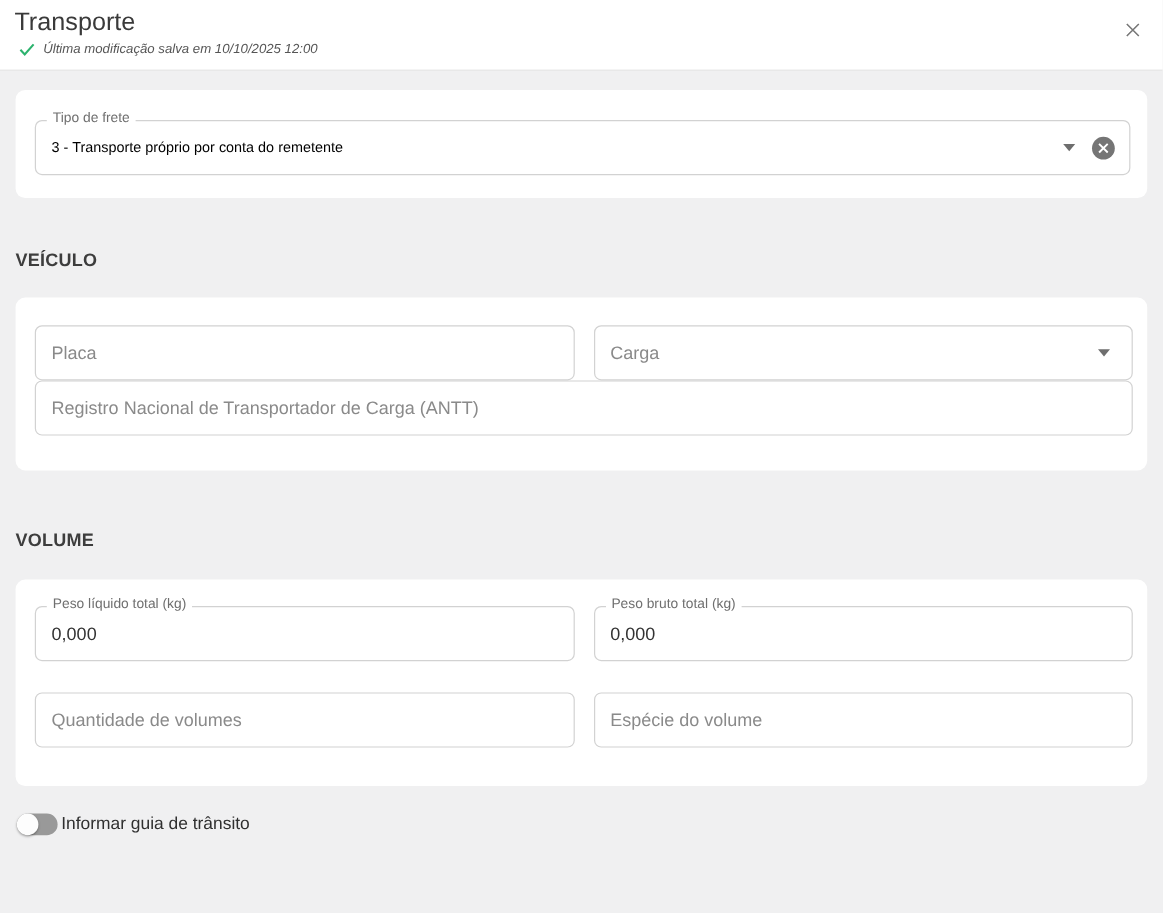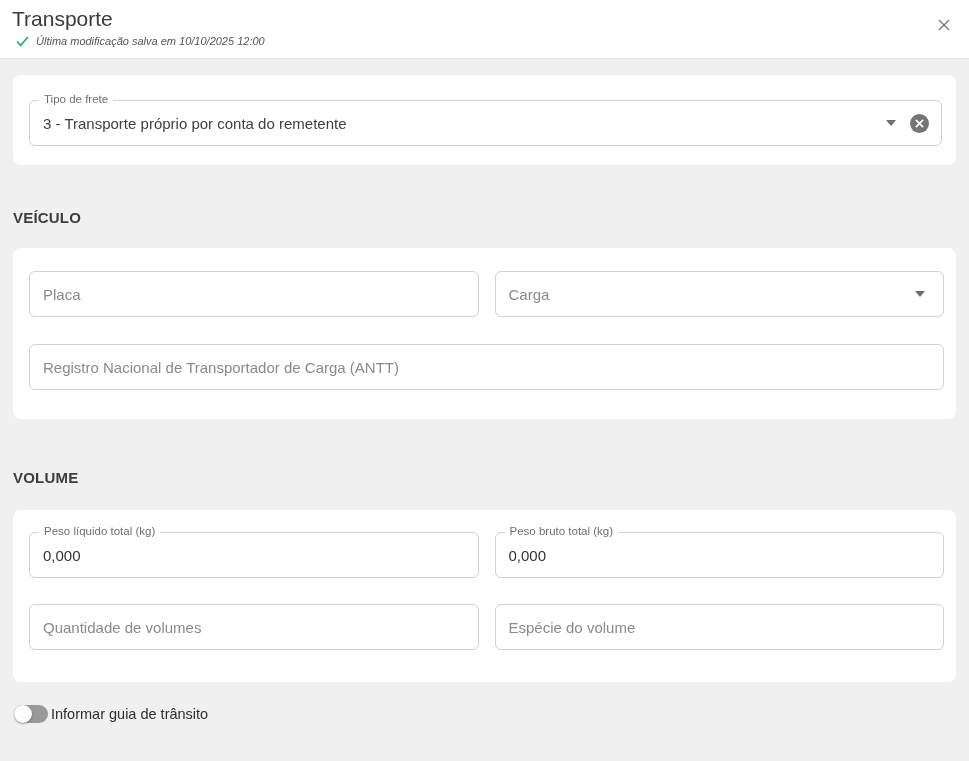--- a/index.html
+++ b/index.html
@@ -97,21 +97,21 @@
     color: #333;
     padding: 0 12px 0 13px;
     outline: none;
   }
   .text-input::placeholder { color: #8a8a8a; opacity: 1; }
   .select-box {
     display: flex;
     align-items: center;
     cursor: pointer;
   }
-  .select-value { flex: 1; font-size: 15px; color: #404040; }
+  .select-value { flex: 1; font-size: 12px; color: #000000; }
   .select-placeholder { flex: 1; font-size: 15px; color: #8a8a8a; }
   .caret {
     width: 0; height: 0;
     border-left: 5px solid transparent;
     border-right: 5px solid transparent;
     border-top: 6px solid #6e6e6e;
     margin: 0 6px;
     flex: 0 0 auto;
   }
   .clear-btn {
@@ -126,21 +126,21 @@
     justify-content: center;
     cursor: pointer;
     flex: 0 0 auto;
   }
   .clear-btn svg { width: 9px; height: 9px; }
 
   
   .freight-card { margin-top: 16px; padding: 25px 14px 19px 16px; }
   .veiculo-title { margin-top: 44px; }
   .vehicle-card { margin-top: 22px; padding: 23px 12px 29px 16px; }
-  .vehicle-card .row2 { margin-bottom: 27px; }
+  .vehicle-card .row2 { }
   .volume-title { margin-top: 50px; }
   .volume-card { margin-top: 24px; padding: 22px 12px 32px 16px; }
   .volume-card .row2 + .row2 { margin-top: 26px; }
 
   
   .toggle-row {
     display: flex;
     align-items: center;
     gap: 3px;
     margin: 23px 0 0 14px;

